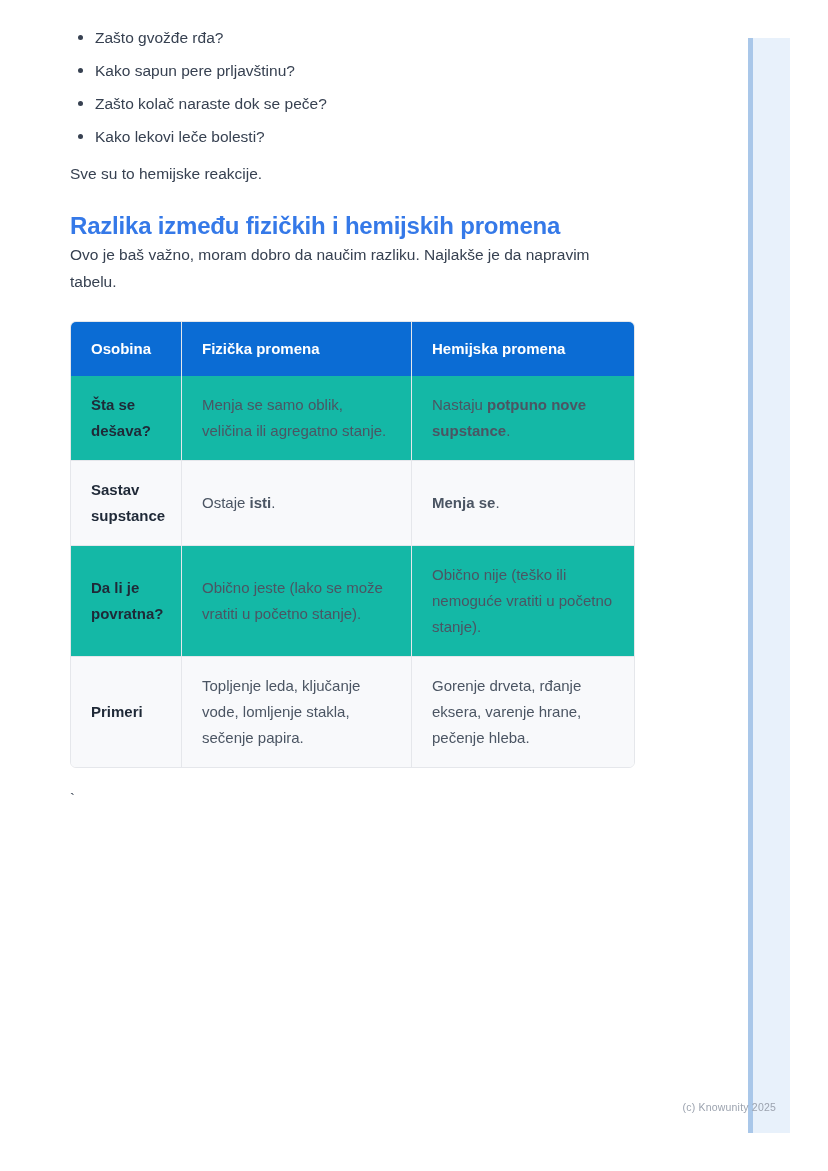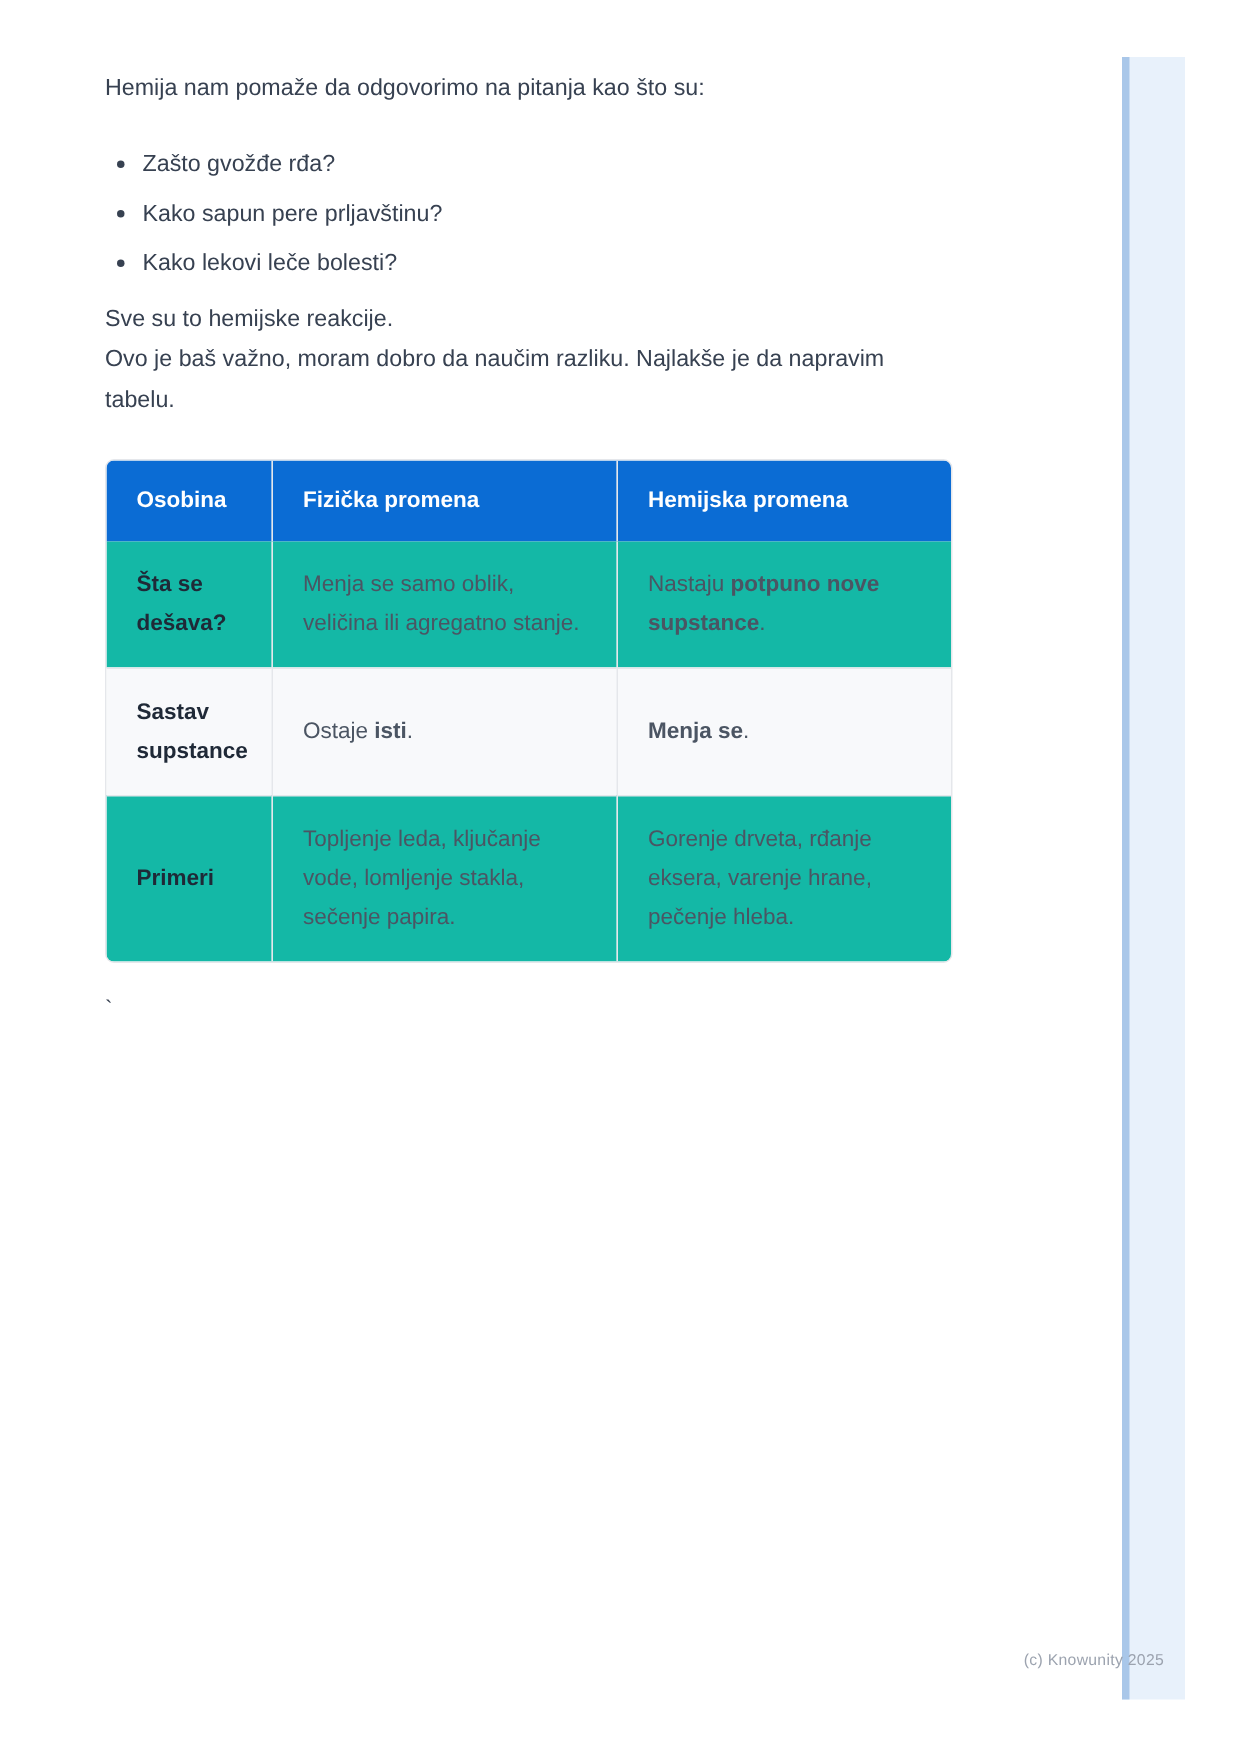--- a/index.html
+++ b/index.html
@@ -64,39 +64,43 @@
     position:absolute;top:1101px;right:52px;z-index:2;
     font-size:10.5px;color:var(--copyright-text);letter-spacing:0.2px;margin-left:30px;
   }
 </style>
 </head>
 <body>
 
 <div class="page">
   <div class="content">
 
-    <p class="para lead">Hemija nam pomaže da odgovorimo na pitanja kao što su:</p>
 
     <ul class="qlist">
       <li>
         <span class="dot"></span>
         <span>Zašto gvožđe rđa?</span>
       </li>
       <li>
         <span class="dot"></span>
         <span>Kako sapun pere prljavštinu?</span>
       </li>
       <li>
         <span class="dot"></span>
+        <span>Zašto kolač naraste dok se peče?</span>
+      </li>
+      <li>
+        <span class="dot"></span>
         <span>Kako lekovi leče bolesti?</span>
       </li>
     </ul>
 
     <p class="para conclusion">Sve su to hemijske reakcije.</p>
 
+    <h2 class="heading">Razlika između fizičkih i hemijskih promena</h2>
 
     <p class="para note">Ovo je baš važno, moram dobro da naučim razliku. Najlakše je da napravim tabelu.</p>
 
     <table class="cmp">
       <colgroup>
           <col class="c1">
           <col class="c2">
           <col class="c3">
         </colgroup>
       <thead>
@@ -111,20 +115,25 @@
           <td class="label">Šta se dešava?</td>
           <td><span>Menja se samo oblik, veličina ili agregatno stanje.</span></td>
           <td><span>Nastaju </span><span style="font-weight: 700;">potpuno nove supstance</span><span>.</span></td>
         </tr>
         <tr>
           <td class="label">Sastav supstance</td>
           <td><span>Ostaje </span><span style="font-weight: 700;">isti</span><span>.</span></td>
           <td><span style="font-weight: 700;">Menja se</span><span>.</span></td>
         </tr>
         <tr>
+          <td class="label">Da li je povratna?</td>
+          <td><span>Obično jeste (lako se može vratiti u početno stanje).</span></td>
+          <td><span>Obično nije (teško ili nemoguće vratiti u početno stanje).</span></td>
+        </tr>
+        <tr>
           <td class="label">Primeri</td>
           <td><span>Topljenje leda, ključanje vode, lomljenje stakla, sečenje papira.</span></td>
           <td><span>Gorenje drveta, rđanje eksera, varenje hrane, pečenje hleba.</span></td>
         </tr>
       </tbody>
     </table>
 
     <div class="stray">`</div>
   </div>
 

